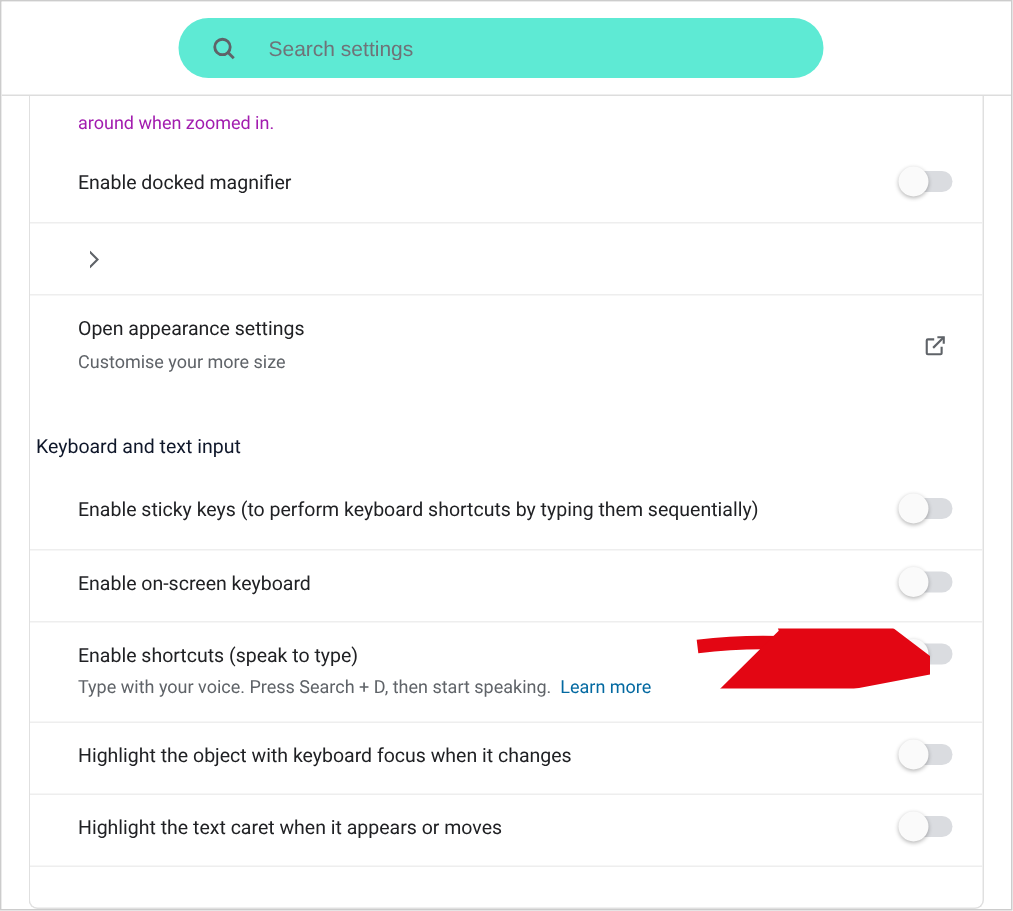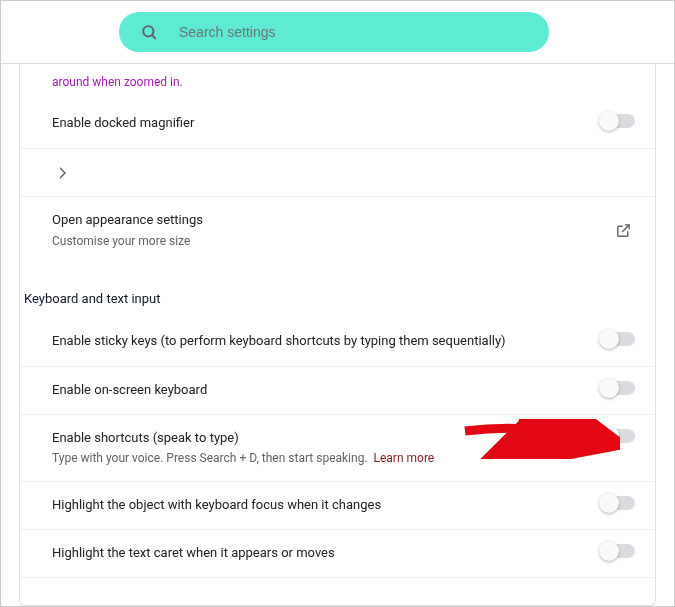--- a/index.html
+++ b/index.html
@@ -69,21 +69,21 @@
     font-size: 13px;
     color: #202124;
     line-height: 1.35;
   }
   .subtitle {
     font-size: 12px;
     color: #5f6368;
     margin-top: 4px;
     line-height: 1.35;
   }
-  .subtitle a { color: #7f1d1d; text-decoration: none; }
+  .subtitle a { color: #0369a1; text-decoration: none; }
   .section-header {
     font-size: 13px;
     color: #0f172a;
     padding: 28px 4px 12px 4px;
   }
   .toggle {
     width: 34px;
     height: 14px;
     border-radius: 10px;
     background: #dadce0;

